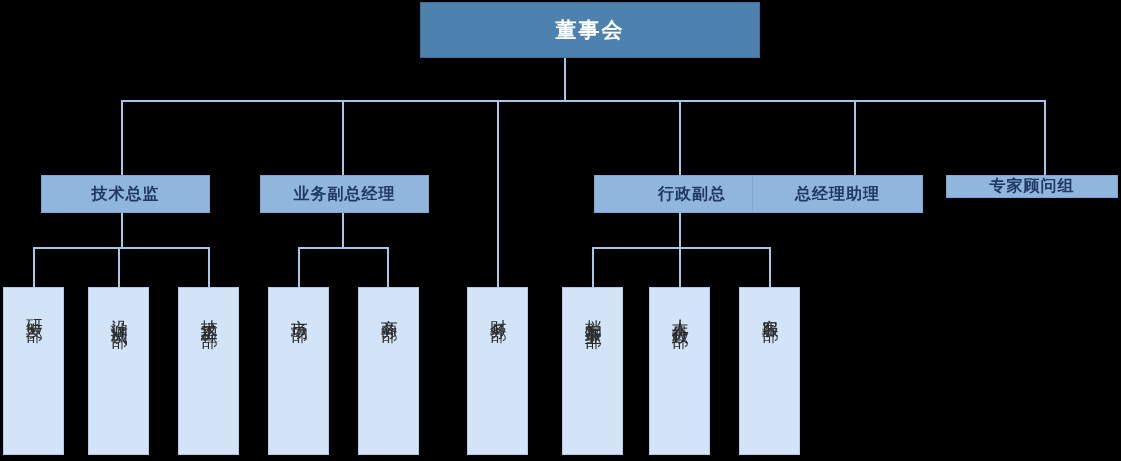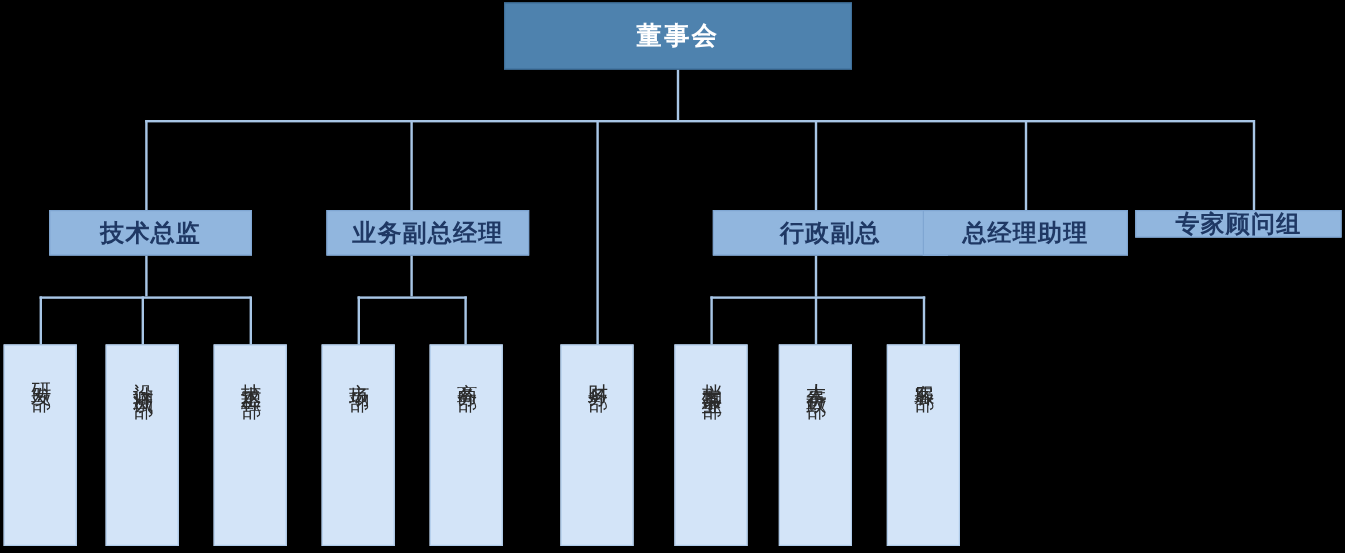--- a/index.html
+++ b/index.html
@@ -42,21 +42,21 @@
     font-weight: bold;
     font-size: 21px;
     letter-spacing: 2px;
   }
 
   .node.mid {
     background: #91B6DE;
     border: 1px solid #7FA6D2;
     color: #1F3864;
     font-weight: bold;
-    font-size: 20px;
+    font-size: 16px;
     letter-spacing: 1px;
   }
 
   .node.leaf {
     background: #D3E4F8;
     border: 1px solid #AFCBEA;
     color: #2B2B2B;
     font-weight: normal;
     font-size: 17px;
     align-items: flex-start;
@@ -99,37 +99,37 @@
   <div class="conn h" style="left:298px; top:247px; width:91px;"></div>
   <div class="conn v" style="left:298px; top:247px; height:40px;"></div>
   <div class="conn v" style="left:387px; top:247px; height:40px;"></div>
 
   <div class="conn v" style="left:679px; top:213px; height:34px;"></div>
   <div class="conn h" style="left:592px; top:247px; width:179px;"></div>
   <div class="conn v" style="left:592px; top:247px; height:40px;"></div>
   <div class="conn v" style="left:679px; top:247px; height:40px;"></div>
   <div class="conn v" style="left:769px; top:247px; height:40px;"></div>
 
-  <div class="node root" style="left:420px; top:2px; width:290px; height:56px;">
+  <div class="node root" style="left:420px; top:2px; width:340px; height:56px;">
     <span>董事会</span>
   </div>
 
   <div class="node mid" style="left:41px; top:175px; width:169px; height:38px;">
     <span>技术总监</span>
   </div>
 
-  <div class="node mid" style="left:272px; top:175px; width:169px; height:38px;">
+  <div class="node mid" style="left:260px; top:175px; width:169px; height:38px;">
     <span>业务副总经理</span>
   </div>
 
   <div class="node mid" style="left:594px; top:175px; width:196px; height:38px;">
     <span>行政副总</span>
   </div>
 
-  <div class="node mid" style="left:769px; top:175px; width:171px; height:38px;">
+  <div class="node mid" style="left:752px; top:175px; width:171px; height:38px;">
     <span>总经理助理</span>
   </div>
 
   <div class="node mid" style="left:946px; top:175px; width:172px; height:23px;">
     <span>专家顾问组</span>
   </div>
 
   <div class="node leaf" style="left:3px; top:287px; width:61px; height:168px;">
     <span class="vtext">研发部</span>
   </div>

